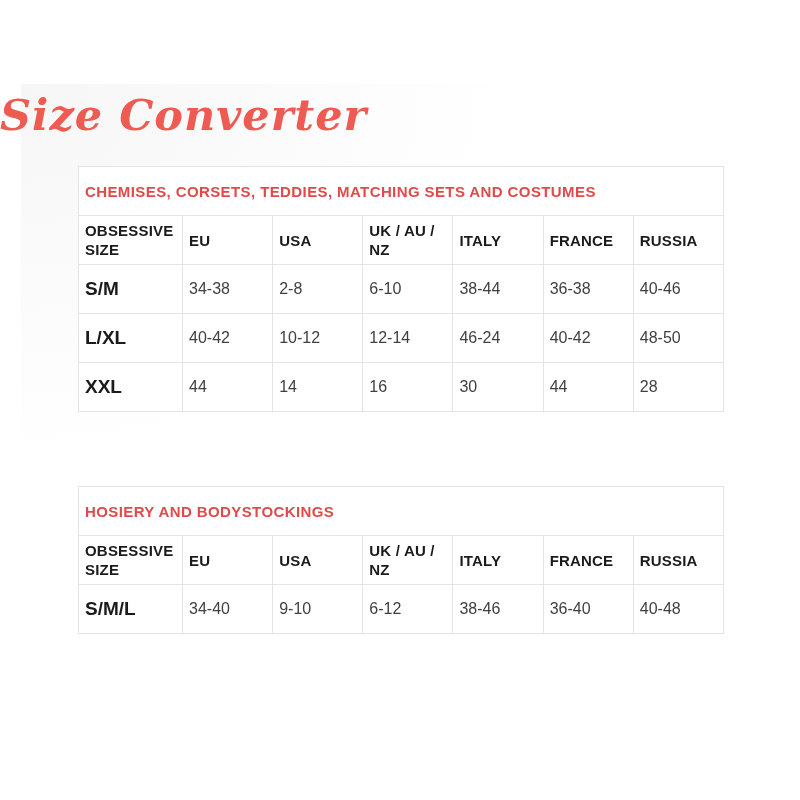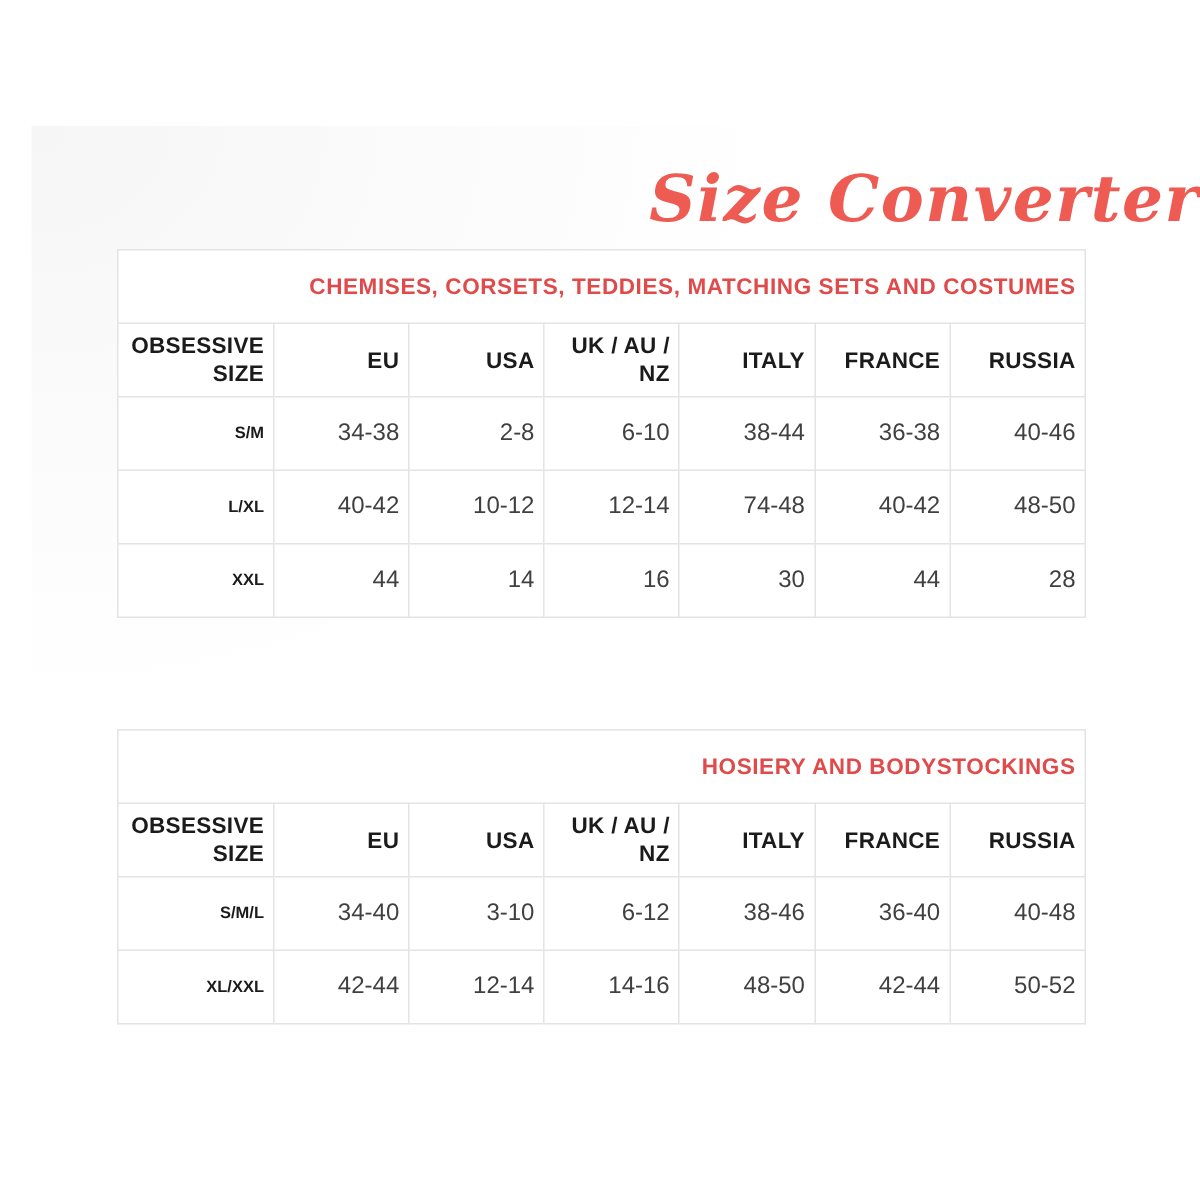--- a/index.html
+++ b/index.html
@@ -18,25 +18,25 @@
   .panel {
     position: absolute;
     left: 21px;
     top: 84px;
     right: 0;
     bottom: 0;
     background: radial-gradient(ellipse 900px 700px at top left, #f6f6f6 0%, #ffffff 55%);
   }
   .title {
     position: absolute;
-    top: 108px;
+    top: 90px;
     left: 0;
     width: 800px;
     margin: 0;
-    text-align: right;
+    text-align: left;
     font-family: "DejaVu Serif", serif;
     font-style: italic;
     font-weight: 600;
     font-size: 43px;
     line-height: 50px;
     color: #ee5b52;
     letter-spacing: 1px;
   }
   table.size-table {
     position: absolute;
@@ -45,42 +45,42 @@
     border-collapse: collapse;
     table-layout: fixed;
     background: #ffffff;
   }
   #table-chemises { top: 166px; }
   #table-hosiery  { top: 486px; }
   table.size-table col.c0 { width: 104px; }
   table.size-table td, table.size-table th {
     border: 1px solid #e4e4e4;
     height: 49px;
-    text-align: right;
+    text-align: left;
     vertical-align: middle;
     padding: 0 6px;
     box-sizing: border-box;
   }
   td.caption {
     color: #e04a4a;
     font-weight: bold;
     font-size: 15px;
     letter-spacing: 0.4px;
   }
   th.colhead {
     color: #1b1b1b;
     font-weight: bold;
     font-size: 15px;
     line-height: 19px;
     letter-spacing: 0.2px;
   }
   th.rowlabel {
     color: #1b1b1b;
     font-weight: bold;
-    font-size: 11px;
+    font-size: 19px;
   }
   td.val {
     color: #404040;
     font-weight: normal;
     font-size: 16px;
   }
 </style>
 </head>
 <body>
 
@@ -119,21 +119,21 @@
         <td class="val">6-10</td>
         <td class="val">38-44</td>
         <td class="val">36-38</td>
         <td class="val">40-46</td>
       </tr>
       <tr>
         <th class="rowlabel">L/XL</th>
         <td class="val">40-42</td>
         <td class="val">10-12</td>
         <td class="val">12-14</td>
-        <td class="val">74-48</td>
+        <td class="val">46-24</td>
         <td class="val">40-42</td>
         <td class="val">48-50</td>
       </tr>
       <tr>
         <th class="rowlabel">XXL</th>
         <td class="val">44</td>
         <td class="val">14</td>
         <td class="val">16</td>
         <td class="val">30</td>
         <td class="val">44</td>
@@ -161,30 +161,21 @@
         <th class="colhead">EU</th>
         <th class="colhead">USA</th>
         <th class="colhead">UK / AU / NZ</th>
         <th class="colhead">ITALY</th>
         <th class="colhead">FRANCE</th>
         <th class="colhead">RUSSIA</th>
       </tr>
       <tr>
         <th class="rowlabel">S/M/L</th>
         <td class="val">34-40</td>
-        <td class="val">3-10</td>
+        <td class="val">9-10</td>
         <td class="val">6-12</td>
         <td class="val">38-46</td>
         <td class="val">36-40</td>
         <td class="val">40-48</td>
-      </tr>
-      <tr>
-        <th class="rowlabel">XL/XXL</th>
-        <td class="val">42-44</td>
-        <td class="val">12-14</td>
-        <td class="val">14-16</td>
-        <td class="val">48-50</td>
-        <td class="val">42-44</td>
-        <td class="val">50-52</td>
       </tr>
     </tbody>
   </table>
 </div>
 
 </body></html>

